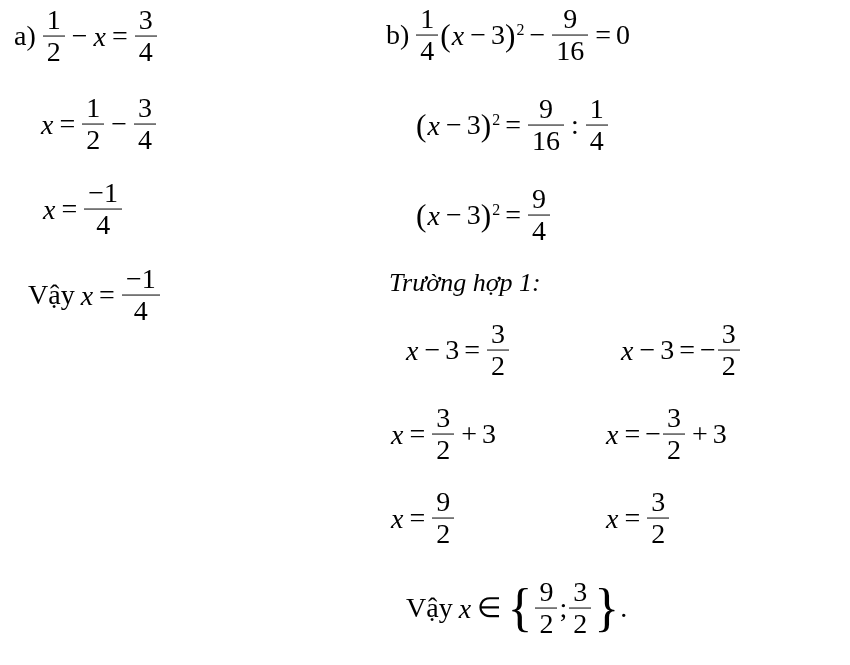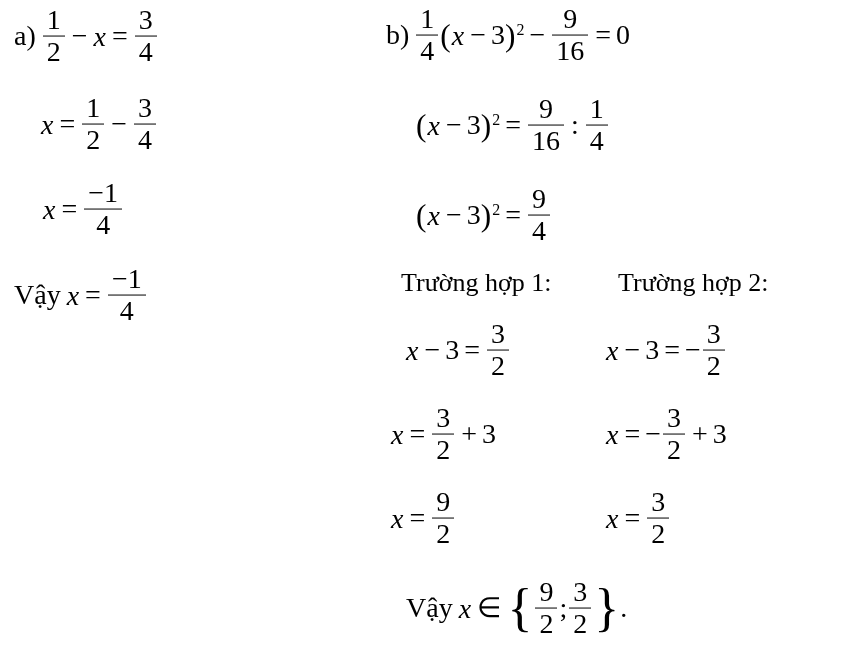--- a/index.html
+++ b/index.html
@@ -19,22 +19,22 @@
   .line {
     position: absolute;
     transform: translateY(-50%);
     font-size: 28px;
     white-space: nowrap;
     word-spacing: -2px;
     line-height: 1;
   }
   .header {
     font-size: 26px;
+    font-style: italic;
     word-spacing: 0;
-    margin-left: 12px;
   }
   .tok-var {
     font-style: italic;
     padding: 0 1px;
   }
   .tok-txt, .tok-op { font-style: normal; }
   .tok-par {
     font-size: 1.12em;
     position: relative;
     top: 1px;
@@ -96,21 +96,21 @@
       </span> <span class="tok-op">−</span> <span class="frac">
         <span class="num">3</span>
         <span class="fbar"></span>
         <span class="den">4</span>
       </span></div>
   <div class="line" style="left:42px;  top:212px"><span class="tok-var">x</span> <span class="tok-op">=</span> <span class="frac">
         <span class="num">−1</span>
         <span class="fbar"></span>
         <span class="den">4</span>
       </span></div>
-  <div class="line" style="left:14px;  top:298px"><span class="tok-txt">Vậy</span> <span class="tok-var">x</span> <span class="tok-op">=</span> <span class="frac">
+  <div class="line" style="left:28px;  top:298px"><span class="tok-txt">Vậy</span> <span class="tok-var">x</span> <span class="tok-op">=</span> <span class="frac">
         <span class="num">−1</span>
         <span class="fbar"></span>
         <span class="den">4</span>
       </span></div>
 
   <div class="line" style="left:386px; top:38px"><span class="tok-txt">b)</span> <span class="frac">
         <span class="num">1</span>
         <span class="fbar"></span>
         <span class="den">4</span>
       </span><span class="tok-par">(</span><span class="tok-var">x</span> <span class="tok-op">−</span> <span class="tok-txt">3</span><span class="tok-par">)</span><span class="tok-sup">2</span> <span class="tok-op">−</span> <span class="frac">
@@ -127,39 +127,38 @@
         <span class="fbar"></span>
         <span class="den">4</span>
       </span></div>
   <div class="line" style="left:416px; top:218px"><span class="tok-par">(</span><span class="tok-var">x</span> <span class="tok-op">−</span> <span class="tok-txt">3</span><span class="tok-par">)</span><span class="tok-sup">2</span> <span class="tok-op">=</span> <span class="frac">
         <span class="num">9</span>
         <span class="fbar"></span>
         <span class="den">4</span>
       </span></div>
 
   <div class="line header" style="left:389px; top:283px">Trường hợp 1:</div>
-  <div class="line header" style="left:606px; top:283px">Trường hợp 2:</div>
 
   <div class="line" style="left:405px; top:353px"><span class="tok-var">x</span> <span class="tok-op">−</span> <span class="tok-txt">3</span> <span class="tok-op">=</span> <span class="frac">
         <span class="num">3</span>
         <span class="fbar"></span>
         <span class="den">2</span>
       </span></div>
   <div class="line" style="left:390px; top:437px"><span class="tok-var">x</span> <span class="tok-op">=</span> <span class="frac">
         <span class="num">3</span>
         <span class="fbar"></span>
         <span class="den">2</span>
       </span> <span class="tok-op">+</span> <span class="tok-txt">3</span></div>
   <div class="line" style="left:390px; top:521px"><span class="tok-var">x</span> <span class="tok-op">=</span> <span class="frac">
         <span class="num">9</span>
         <span class="fbar"></span>
         <span class="den">2</span>
       </span></div>
 
-  <div class="line" style="left:605px; top:353px"><span class="tok-var">x</span> <span class="tok-op">−</span> <span class="tok-txt">3</span> <span class="tok-op">=</span> <span class="tok-op">−</span><span class="frac">
+  <div class="line" style="left:620px; top:353px"><span class="tok-var">x</span> <span class="tok-op">−</span> <span class="tok-txt">3</span> <span class="tok-op">=</span> <span class="tok-op">−</span><span class="frac">
         <span class="num">3</span>
         <span class="fbar"></span>
         <span class="den">2</span>
       </span></div>
   <div class="line" style="left:605px; top:437px"><span class="tok-var">x</span> <span class="tok-op">=</span> <span class="tok-op">−</span><span class="frac">
         <span class="num">3</span>
         <span class="fbar"></span>
         <span class="den">2</span>
       </span> <span class="tok-op">+</span> <span class="tok-txt">3</span></div>
   <div class="line" style="left:605px; top:521px"><span class="tok-var">x</span> <span class="tok-op">=</span> <span class="frac">

